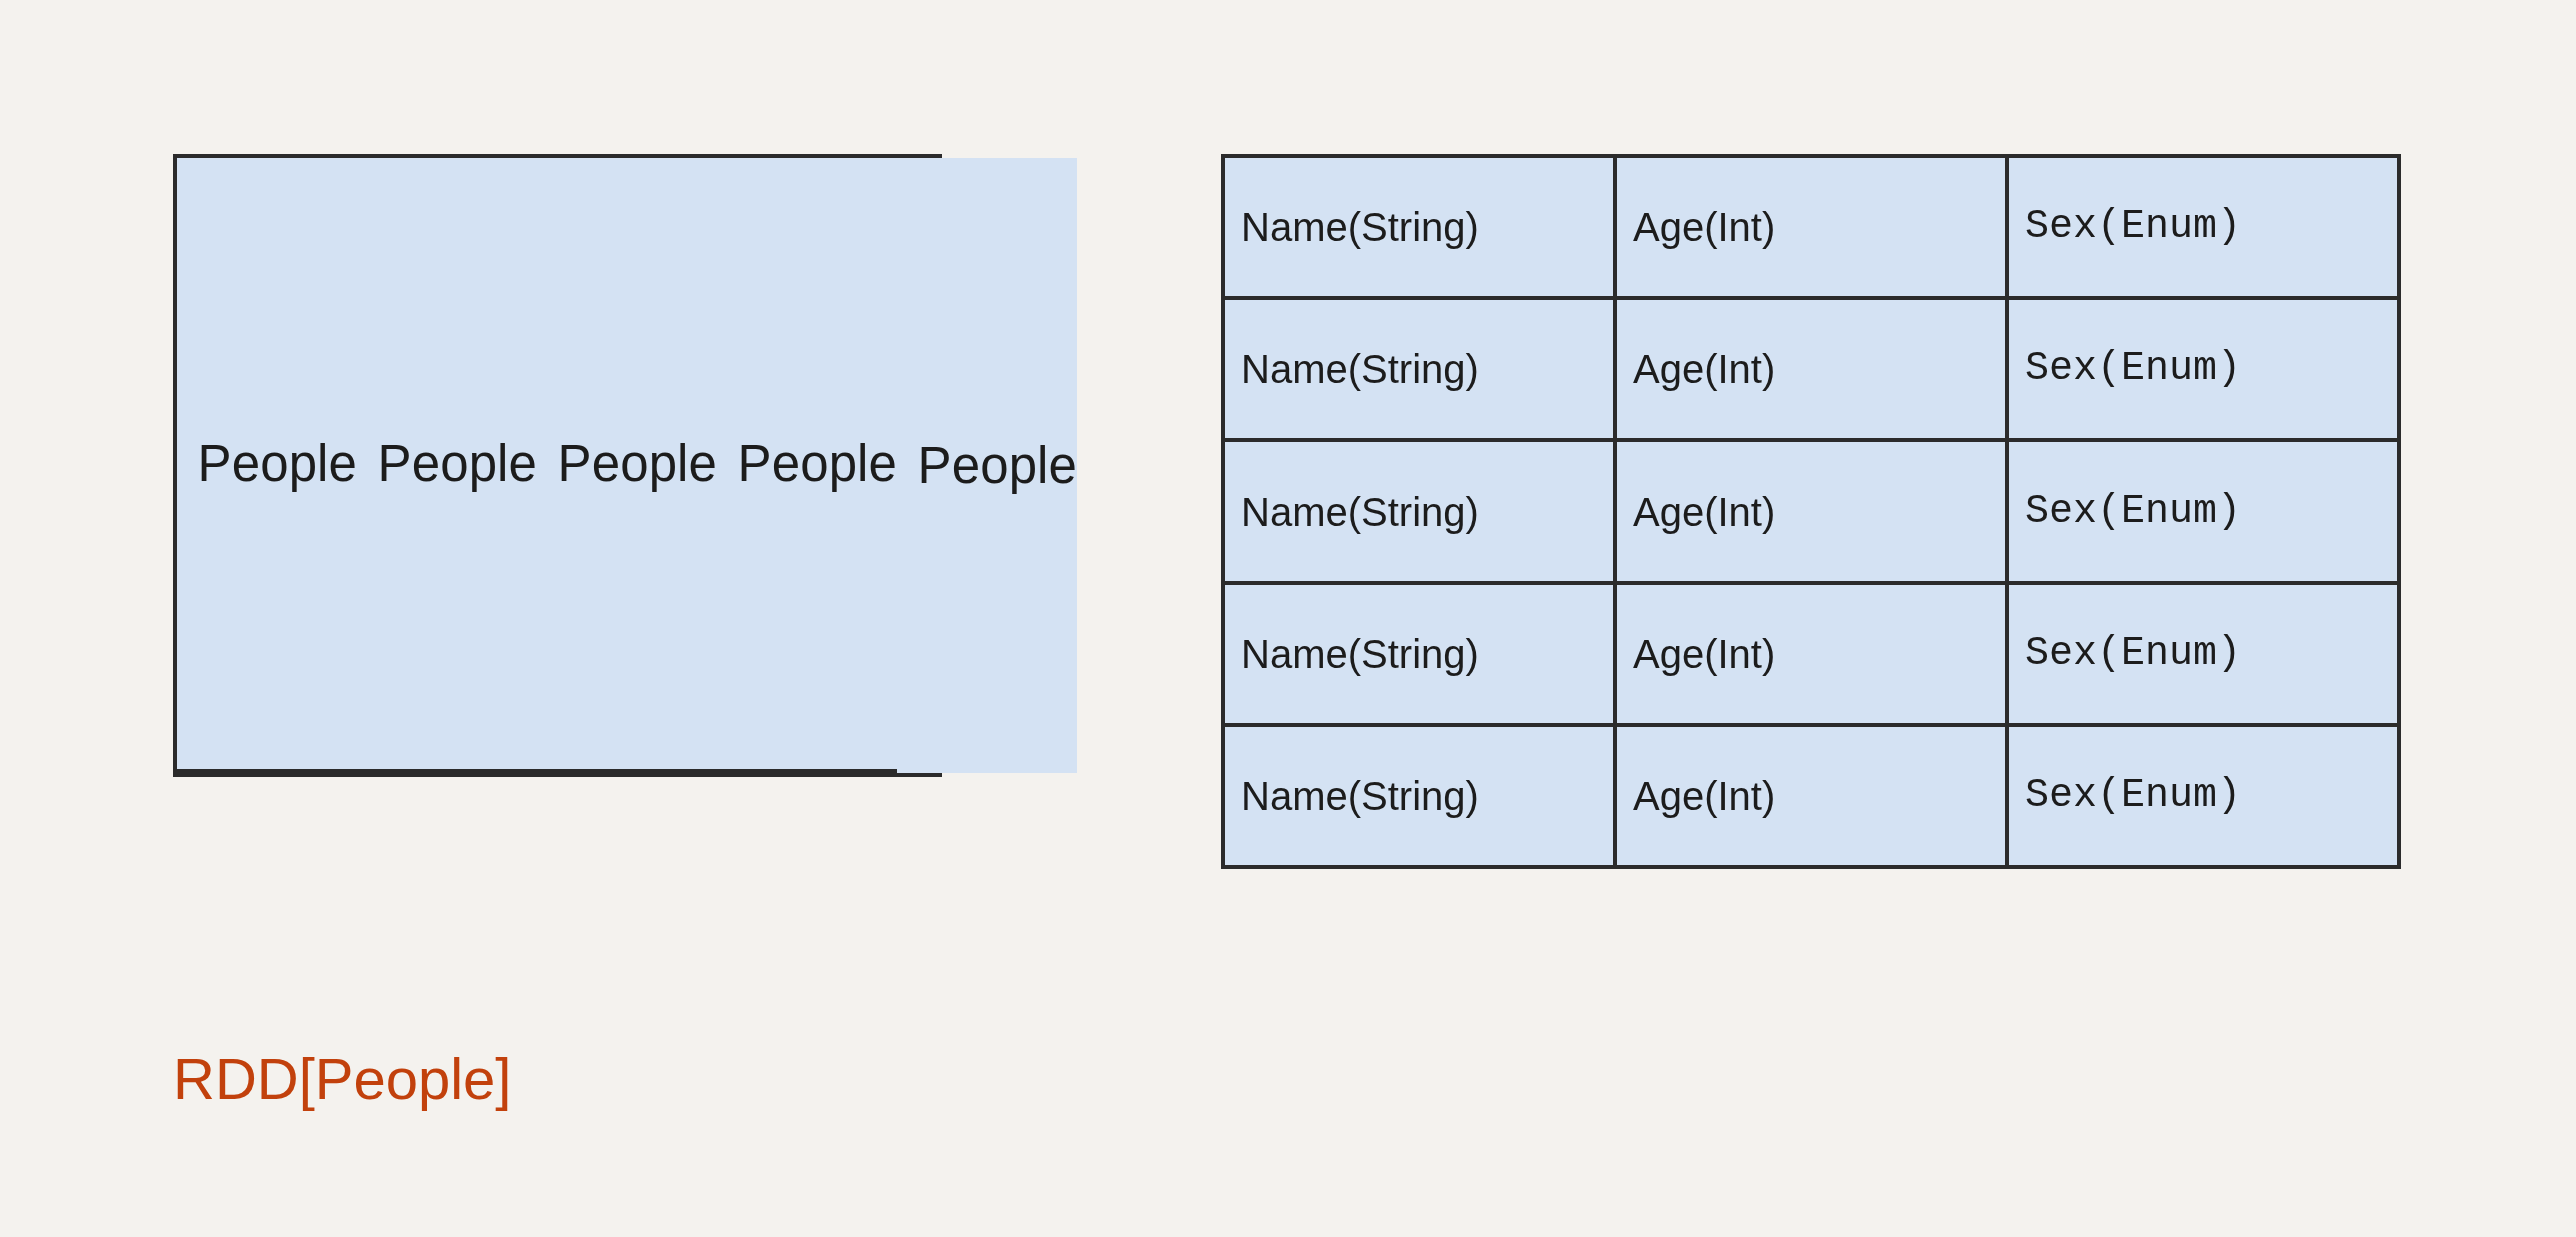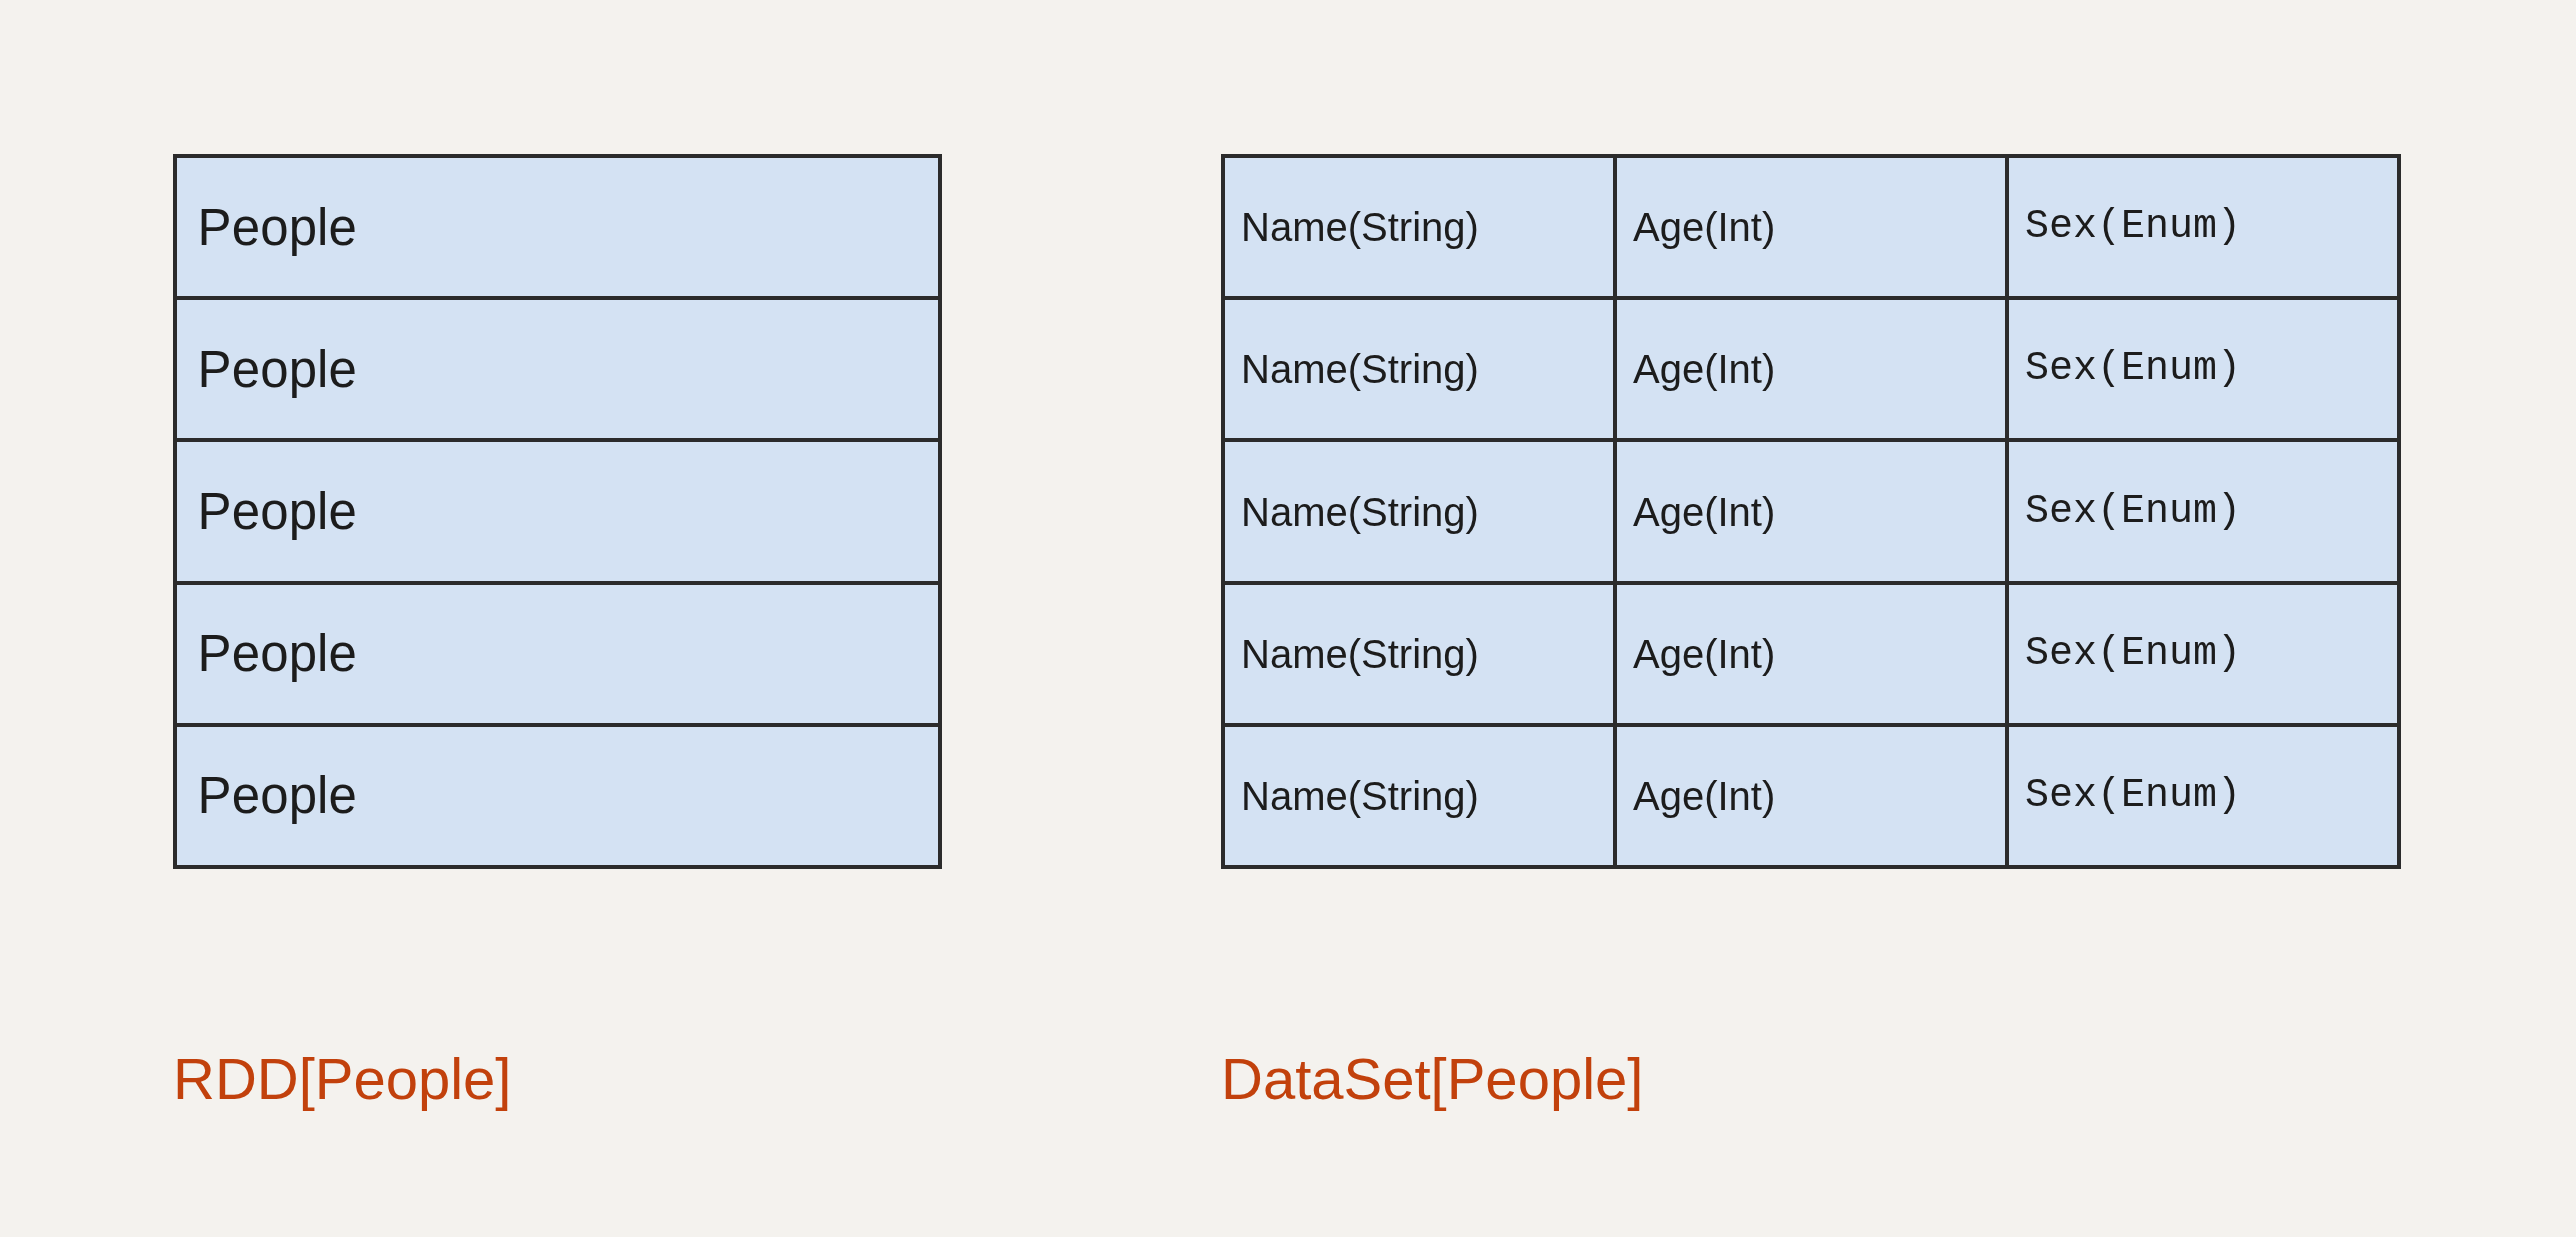--- a/index.html
+++ b/index.html
@@ -19,24 +19,24 @@
     position: absolute;
     inset: 0;
   }
 
   
   .rdd-stack {
     position: absolute;
     left: 173px;
     top: 154px;
     width: 769px;
-    height: 715px;
-    box-sizing: border-box;
-    display: flex;
-    flex-direction: column;
+    height: 623px;
+    box-sizing: border-box;
+    display: flex;
+    flex-direction: row;
     border: 4.3px solid #2b2b2b;
     background: #d4e2f3;
   }
   .rdd-row {
     flex: 1 1 0;
     box-sizing: border-box;
     background: #d4e2f3;
     border-bottom: 4.3px solid #2b2b2b;
     display: flex;
     align-items: center;
@@ -197,16 +197,15 @@
       <div class="ds-cell">
         <span class="ds-cell-label">Age(Int)</span>
       </div>
       <div class="ds-cell">
         <span class="ds-cell-label">Sex(Enum)</span>
       </div>
     </div>
 
   </div>
 
-  <div class="caption caption-ds">DataSet[People]</div>
 
 </div>
 
 
 </body></html>

